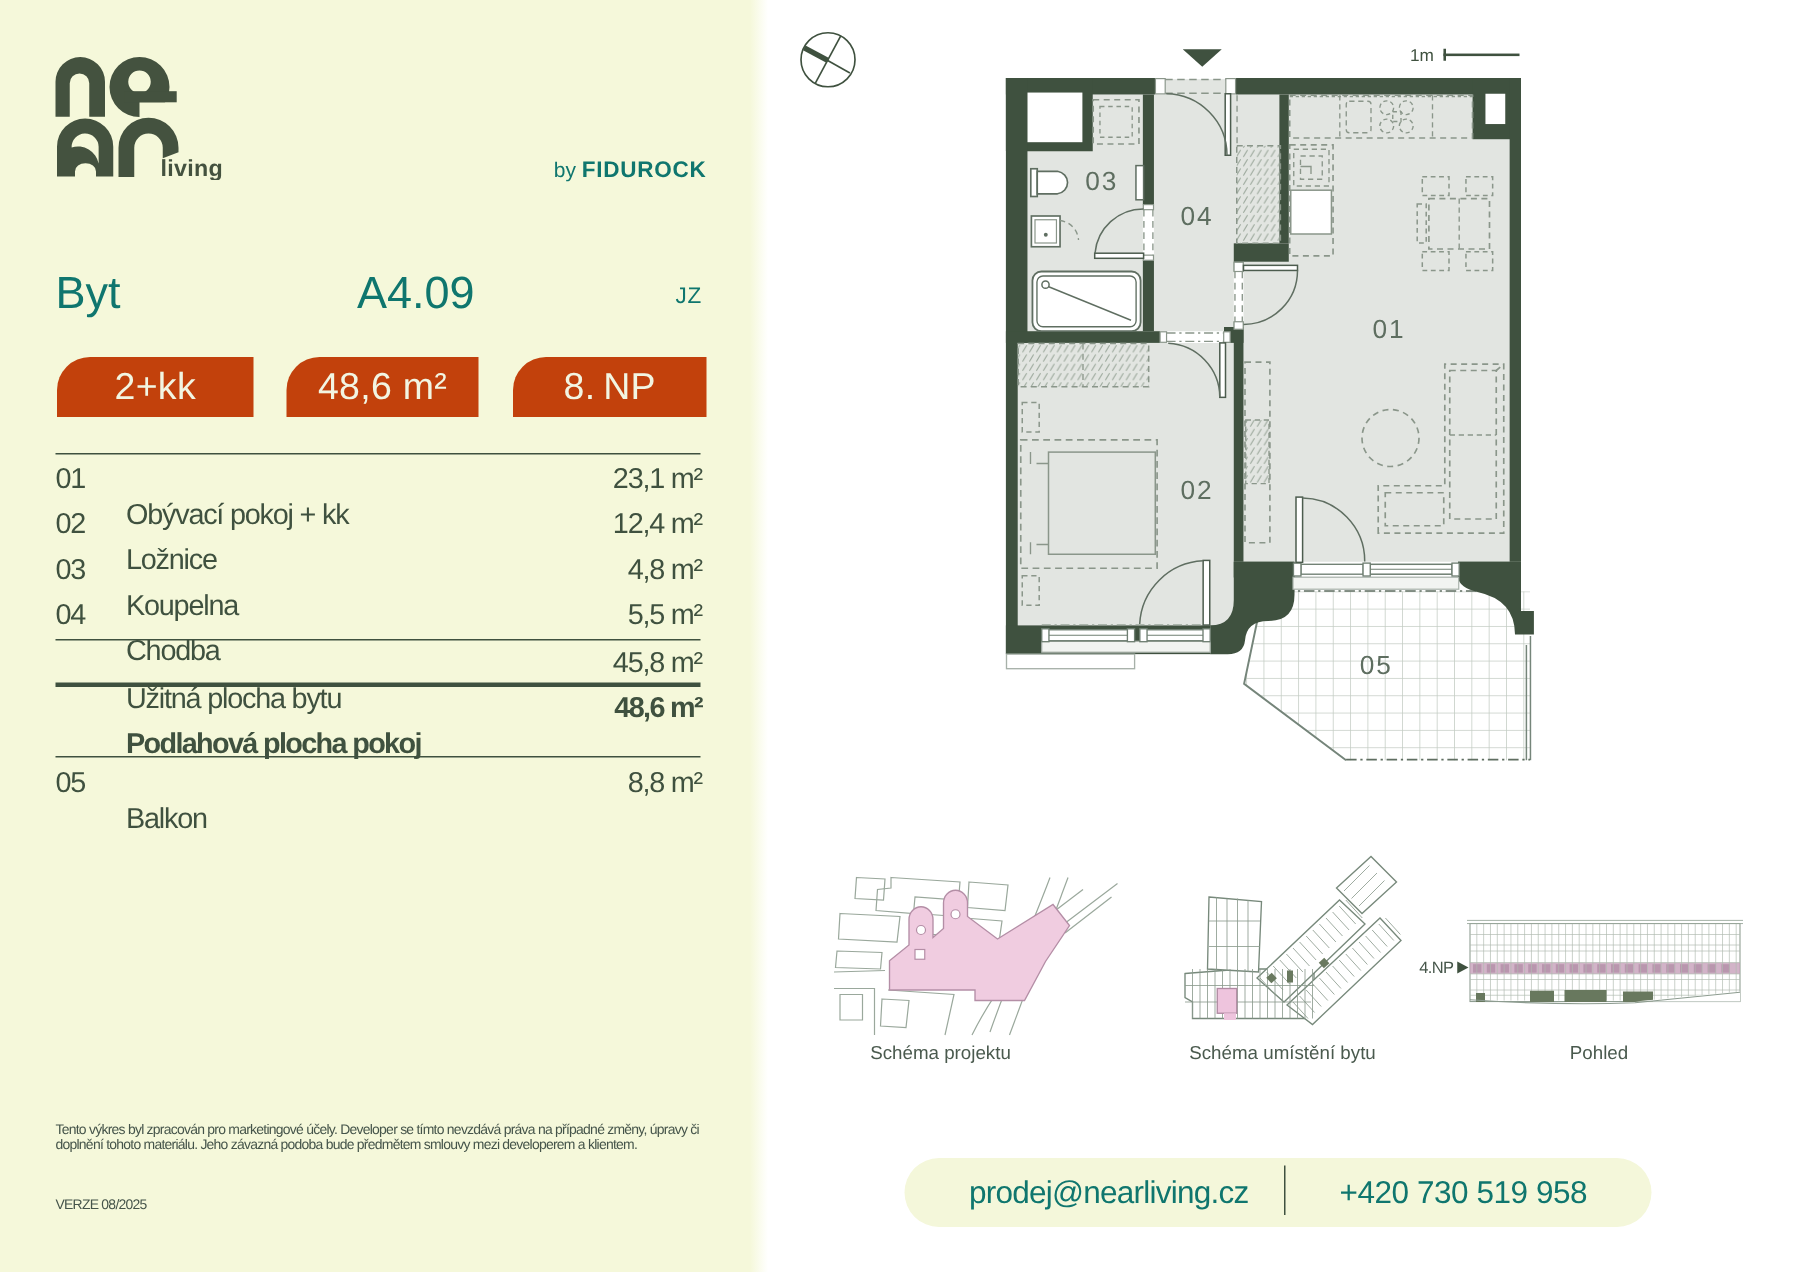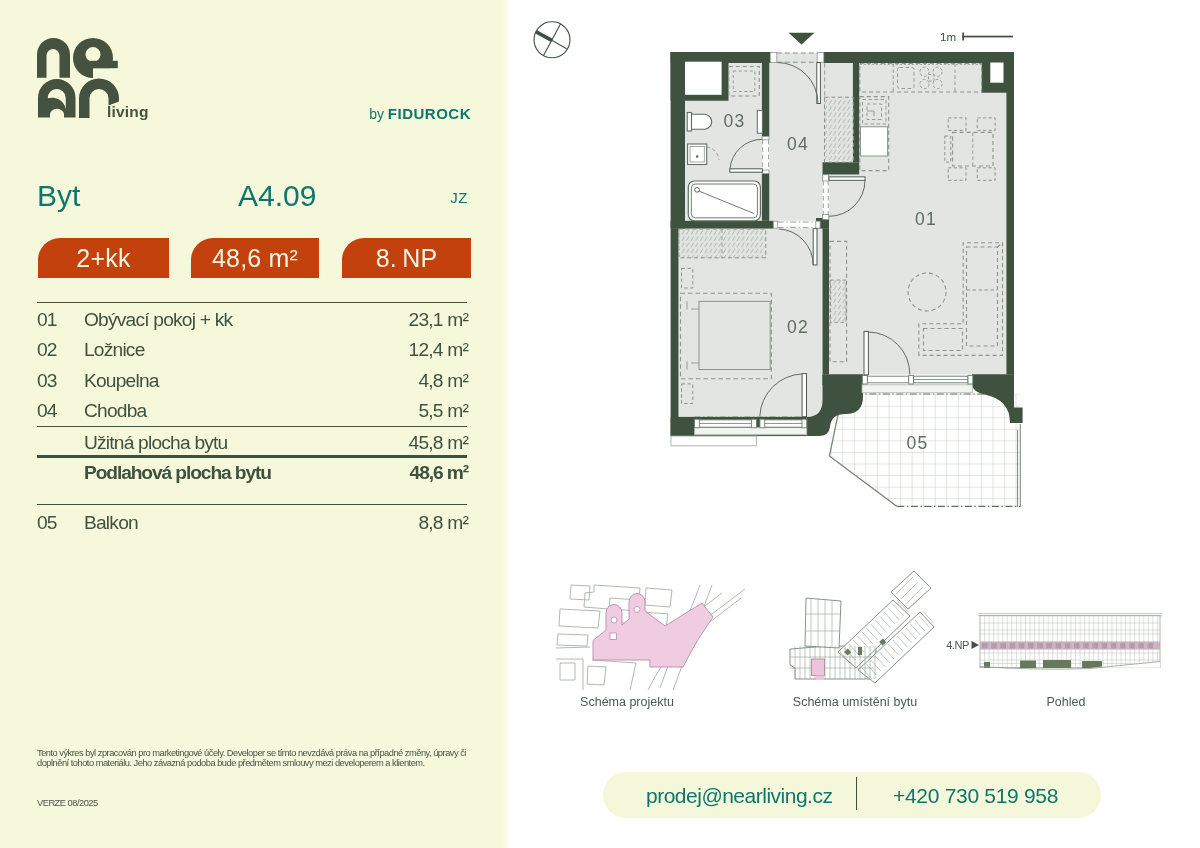--- a/index.html
+++ b/index.html
@@ -7,21 +7,21 @@
   .abs { position:absolute; }
   #page { position:relative; width:1200px; height:848px; }
   #leftpanel { position:absolute; left:0; top:0; width:506px; height:848px; background:#f5f8da; }
   #leftpanel:after { content:""; position:absolute; right:-6px; top:0; width:12px; height:848px;
      background:linear-gradient(to right,#f5f8da,#ffffff); }
   .dg { color:#0f766e; }
   .badge { position:absolute; top:238px; height:40px; background:#c2410c; color:#f2f5e2;
      font-size:25px; text-align:center; line-height:40px; border-radius:22px 0 0 0; letter-spacing:0.2px; }
   .trow { position:absolute; left:37px; width:431px; font-size:19.2px; letter-spacing:-0.8px; color:#3f513f; }
   .trow .num { position:absolute; left:0; }
-  .trow .nm  { position:absolute; left:47px; }
+  .trow .nm  { position:absolute; left:47px;margin-top:24px; }
   .trow .val { position:absolute; right:0; }
   .tline { position:absolute; left:37px; width:430px; background:#3f513f; height:1.3px; }
   .fine { position:absolute; left:37px; font-size:9.3px; letter-spacing:-0.5px; color:#45544a; line-height:10px; }
 </style>
 </head>
 <body>
 <div id="page">
 
   <div id="leftpanel"></div>
 
@@ -87,21 +87,21 @@
   <div class="tline" style="top:426px;"></div>
 
   <div class="trow" style="top:432.3px;">
       <span class="nm">Užitná plocha bytu</span>
       <span class="val">45,8 m²</span>
     </div>
 
   <div class="tline" style="top:455px;height:3.4px;"></div>
 
   <div class="trow" style="top:462.3px;font-weight:bold;letter-spacing:-1.1px;">
-      <span class="nm">Podlahová plocha bytu</span>
+      <span class="nm">Podlahová plocha pokoj</span>
       <span class="val">48,6 m²</span>
     </div>
 
   <div class="tline" style="top:503.5px;"></div>
 
   <div class="trow" style="top:512.3px;">
       <span class="num">05</span>
       <span class="nm">Balkon</span>
       <span class="val">8,8 m²</span>
     </div>

